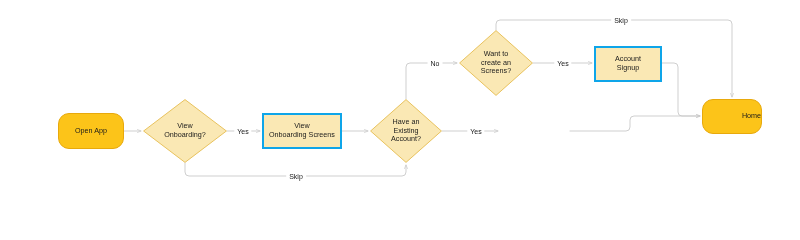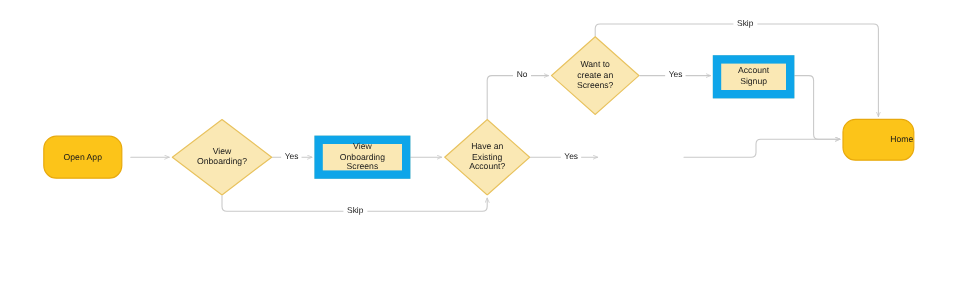--- a/index.html
+++ b/index.html
@@ -36,21 +36,21 @@
     z-index: 2;
   }
   .node-terminal {
     background: #fcc419;
     border: 1px solid #e8a90c;
     border-radius: 11px;
     font-size: 7.2px;
   }
   .node-process {
     background: #fae8b4;
-    border: 7px solid #0ea5e9;
+    border: 2px solid #0ea5e9;
     font-size: 7.2px;
   }
   .node-decision {
     background: transparent;
     border: none;
     font-size: 7.2px;
   }
   .node-decision .diamond-shape {
     position: absolute;
     left: 0; top: 0;
@@ -102,21 +102,21 @@
       <path d="M 533 63 L 592 63" marker-end="url(#arrow)"></path>
 
       <path d="M 496 30 L 496 24 Q 496 20 500 20 L 728 20 Q 732 20 732 24 L 732 97" marker-end="url(#arrow)"></path>
 
       <path d="M 662 63 L 674 63 Q 678 63 678 67 L 678 112 Q 678 116 682 116 L 700 116" marker-end="url(#arrow)"></path>
 
       <path d="M 570 131 L 626 131 Q 630 131 630 127 L 630 120 Q 630 116 634 116 L 700 116" marker-end="url(#arrow)"></path>
     </g>
   </svg>
 
-  <div class="node node-terminal" style="left:36px; top:113px; width:66px; height:36px;text-align:center;">
+  <div class="node node-terminal" style="left:58px; top:113px; width:66px; height:36px;text-align:center;">
     <span class="node-label">Open App</span>
   </div>
 
   <div class="node node-decision" style="left:143px; top:99px; width:84px; height:64px;">
     <svg class="diamond-shape" viewBox="0 0 84 64" preserveAspectRatio="none">
       <polygon points="42,0.6 83.4,32 42,63.4 0.6,32" fill="#fae8b4" stroke="#e8c25e" stroke-width="1"></polygon>
     </svg>
     <span class="node-label">View
 Onboarding?</span>
   </div>

